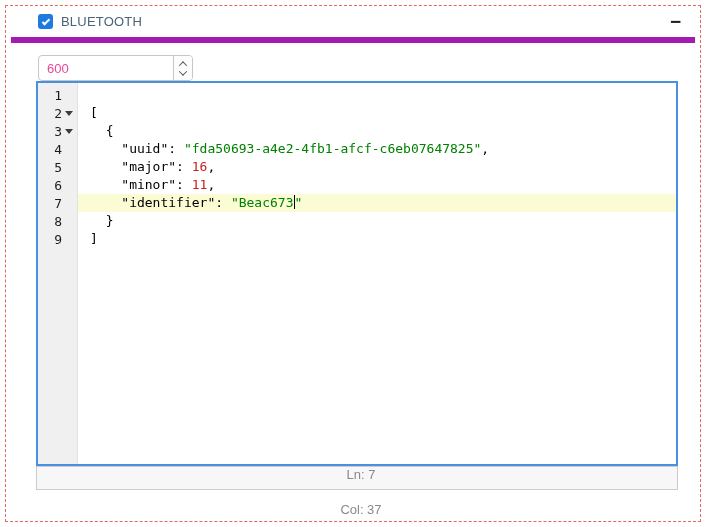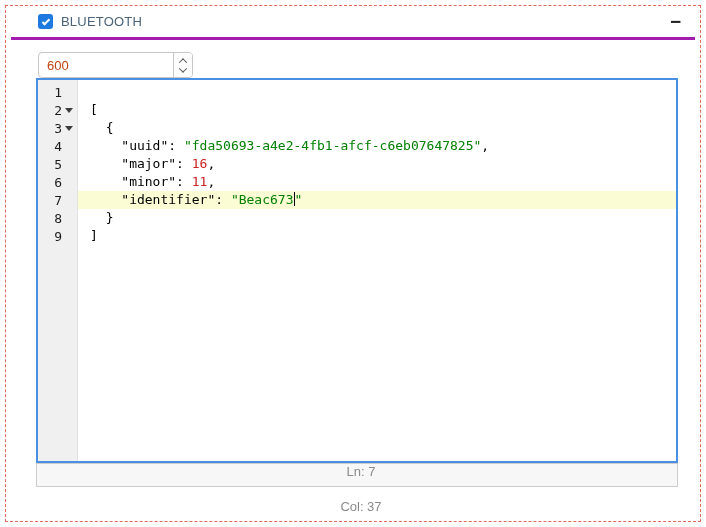--- a/index.html
+++ b/index.html
@@ -14,21 +14,21 @@
     top: 5px; left: 5px; right: 5px; bottom: 5px;
     border: 1px dashed var(--dash, #e0685c);
     background: #fff;
   }
 
   
   .panel-header {
     display: flex; align-items: center;
     margin: 0 5px;
     padding: 8px 14px 8px 27px;
-    border-bottom: 3px solid #a21caf;
+    border-bottom: 6px solid #a21caf;
   }
   .checkbox {
     width: 15px; height: 15px;
     background: var(--blue, #1f7ae0);
     border-radius: 3px;
     display: flex; align-items: center; justify-content: center;
     cursor: pointer;
     flex: 0 0 auto;
   }
   .checkmark {
@@ -68,21 +68,21 @@
     display: flex; align-items: stretch;
     width: 155px; height: 26px;
     border: 1px solid #c6c6c6;
     border-radius: 4px;
     background: #fff;
     overflow: hidden;
   }
   .number-value {
     flex: 1;
     font-size: 13px;
-    color: #c2410c;
+    color: #ec4899;
     display: flex; align-items: center;
     padding-left: 8px;
   }
   .stepper {
     width: 19px;
     border-left: 1px solid #c6c6c6;
     display: flex; flex-direction: column;
     align-items: center; justify-content: center;
     gap: 3px;
     cursor: pointer;

